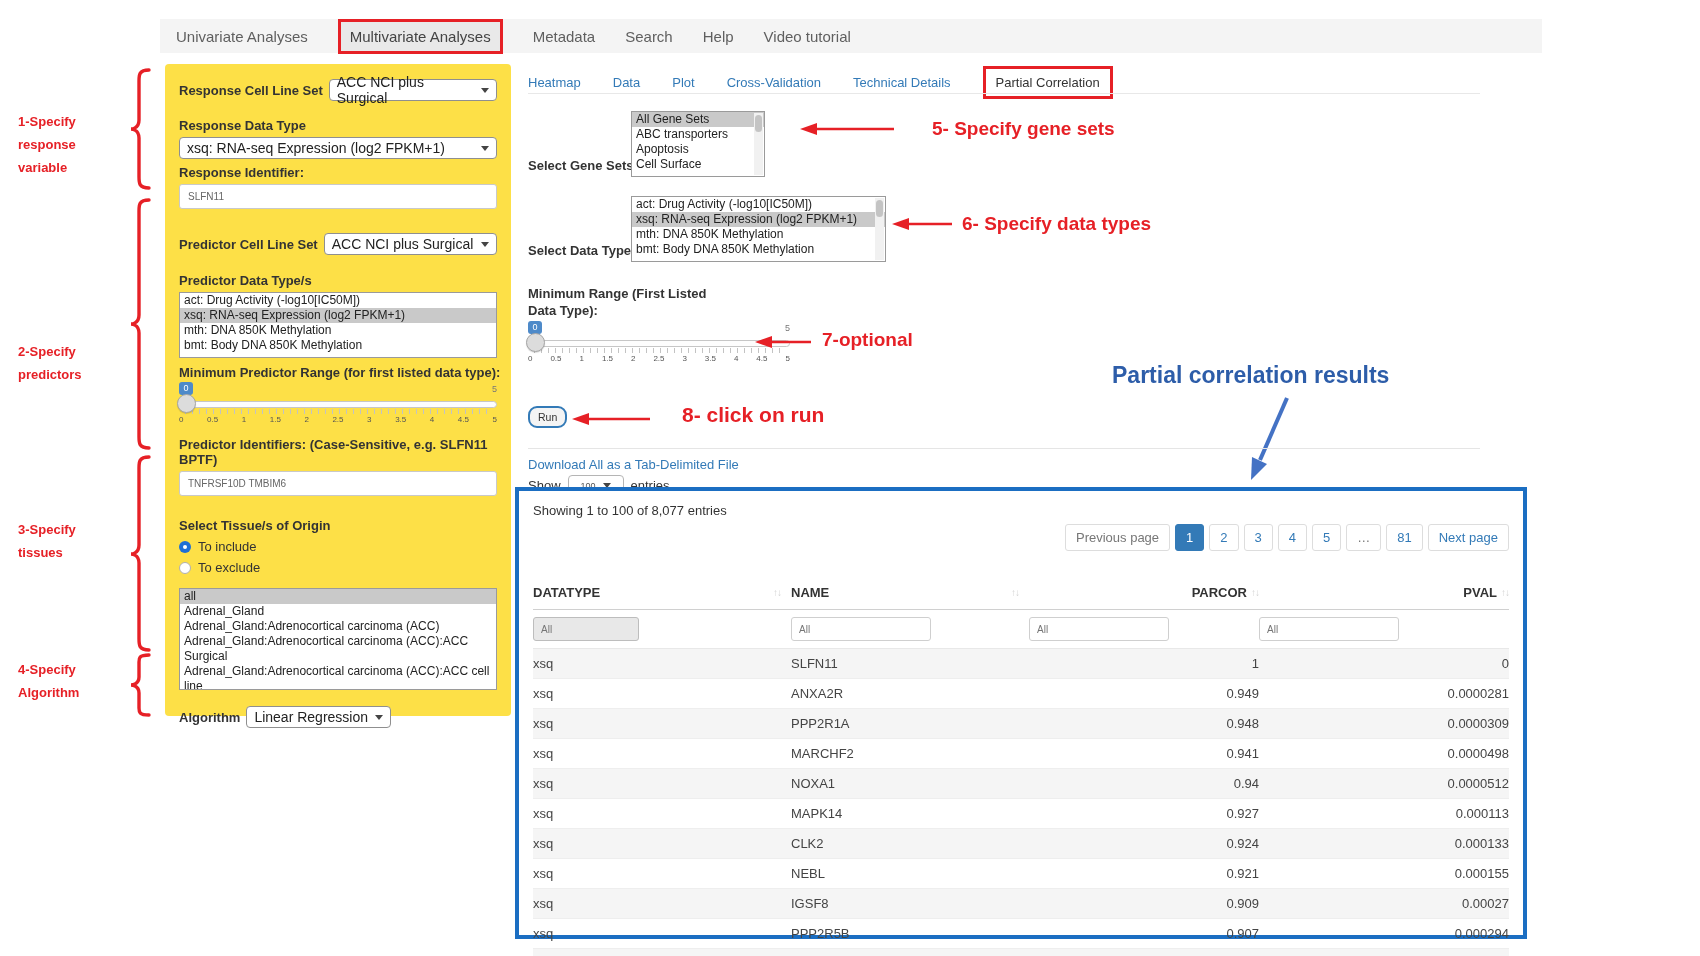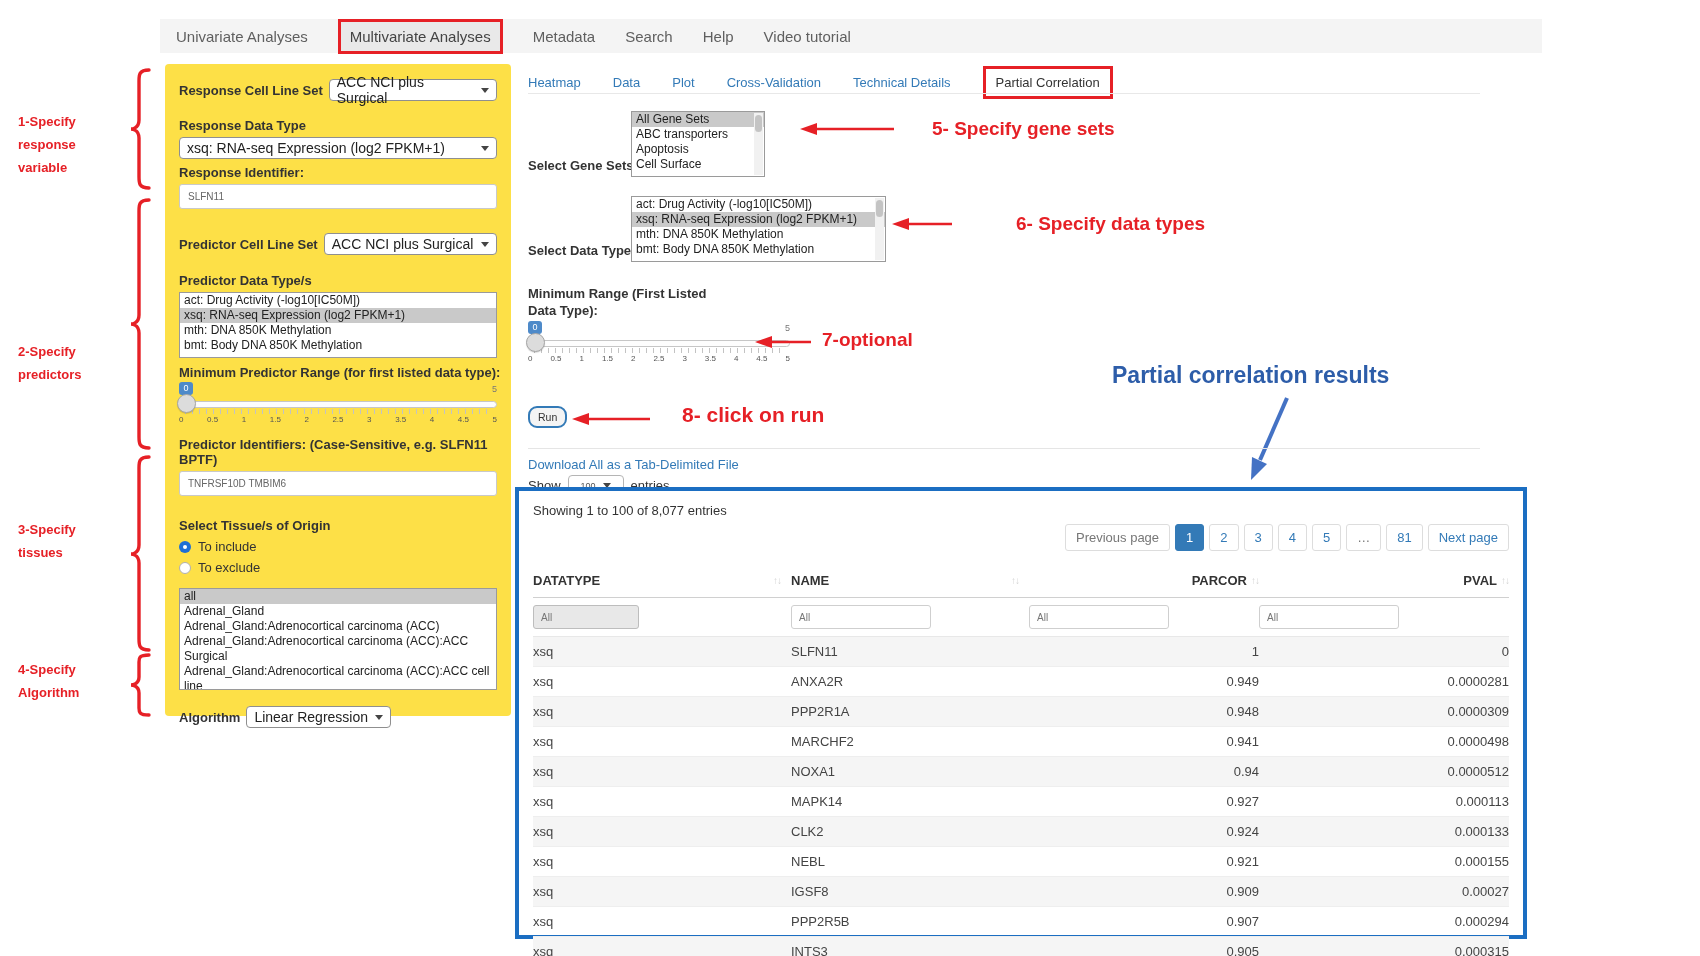--- a/index.html
+++ b/index.html
@@ -87,21 +87,21 @@
                border:4px solid #1b6ec2;box-sizing:border-box;background:#fff;
                padding:12px 14px;}
   .showing{font-size:13px;color:#333;}
   .pagination{display:flex;justify-content:flex-end;gap:5px;margin-top:6px;font-size:13px;}
   .pg-item{border:1px solid #ddd;border-radius:3px;padding:5px 10px;color:#337ab7;background:#fff;
            white-space:nowrap;}
   .pg-item.muted{color:#777;}
   .pg-item.active{background:#337ab7;border-color:#337ab7;color:#fff;}
   .pg-item.dots{color:#777;}
 
-  .thead{display:flex;align-items:center;margin-top:14px;padding:8px 0 9px 0;
+  .thead{display:flex;align-items:center;margin-top:26px;padding:8px 0 9px 0;
          border-bottom:1px solid #d0d0d0;font-weight:bold;font-size:13px;color:#333;}
   .c1{width:258px;display:flex;justify-content:space-between;align-items:center;padding-right:10px;box-sizing:border-box;}
   .c2{width:238px;display:flex;justify-content:space-between;align-items:center;padding-right:10px;box-sizing:border-box;}
   .c3{width:230px;display:flex;justify-content:flex-end;align-items:center;box-sizing:border-box;}
   .c4{flex:1;display:flex;justify-content:flex-end;align-items:center;box-sizing:border-box;}
   .sort{color:#d3d3d3;font-size:10px;margin-left:4px;letter-spacing:-1px;font-weight:normal;}
   .tfilter{display:flex;align-items:center;padding:7px 0;border-bottom:1px solid #e8e8e8;}
   .fcell{box-sizing:border-box;}
   .fcell.f1{width:258px;} .fcell.f2{width:238px;} .fcell.f3{width:230px;} .fcell.f4{flex:1;}
   .filter{width:140px;height:24px;border:1px solid #cfcfcf;border-radius:3px;font-size:10px;
@@ -277,21 +277,21 @@
 
   <div class="lb-item">act: Drug Activity (-log10[IC50M])</div>
       <div class="lb-item selected">xsq: RNA-seq Expression (log2 FPKM+1)</div>
       <div class="lb-item">mth: DNA 850K Methylation</div>
       <div class="lb-item">bmt: Body DNA 850K Methylation</div>
     </div>
   <svg class="rarrow" style="left:892px;top:217px;" width="62" height="14" viewBox="0 0 62 14">
     <line x1="60" y1="7" x2="15" y2="7" stroke="#e62026" stroke-width="2.6"></line>
     <polygon points="0,7 17,1 17,13" fill="#e62026"></polygon>
   </svg>
-  <div class="step big" style="left:1016px;top:212px;">6- Specify data types</div>
+  <div class="step big" style="left:962px;top:212px;">6- Specify data types</div>
 
   <div class="abs lbl" style="left:528px;top:285px;white-space:pre-line;line-height:17px;">Minimum Range (First Listed
 Data Type):</div>
   <div class="abs slider" style="left:528px;top:321px;width:262px;">
     <span class="sl-tip">0</span>
     <span class="sl-max">5</span>
     <div class="sl-track"></div>
     <div class="sl-grid"></div>
     <div class="sl-handle"></div>
     <div class="sl-labels">

